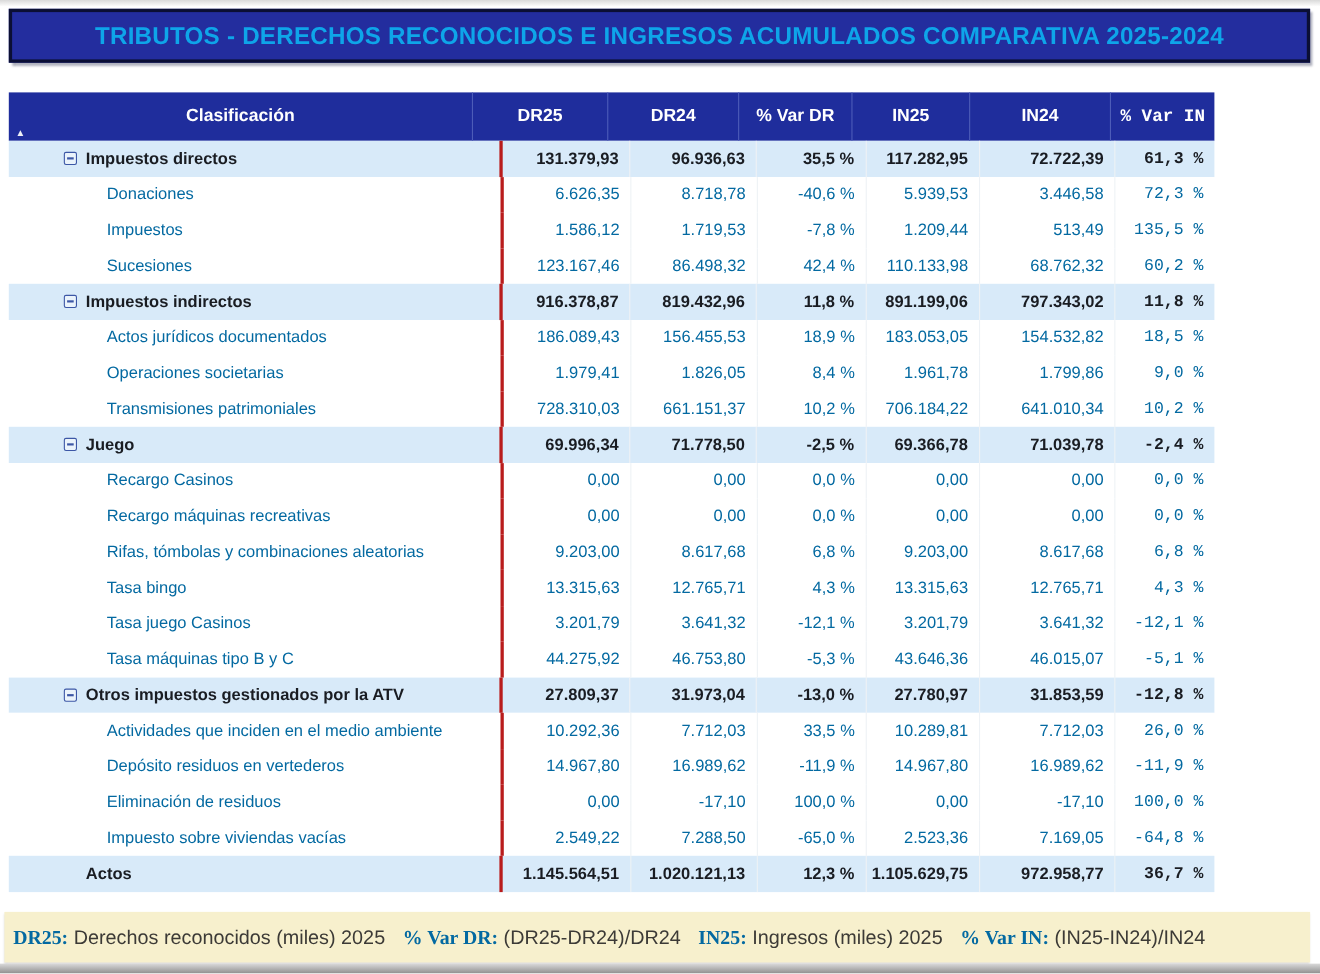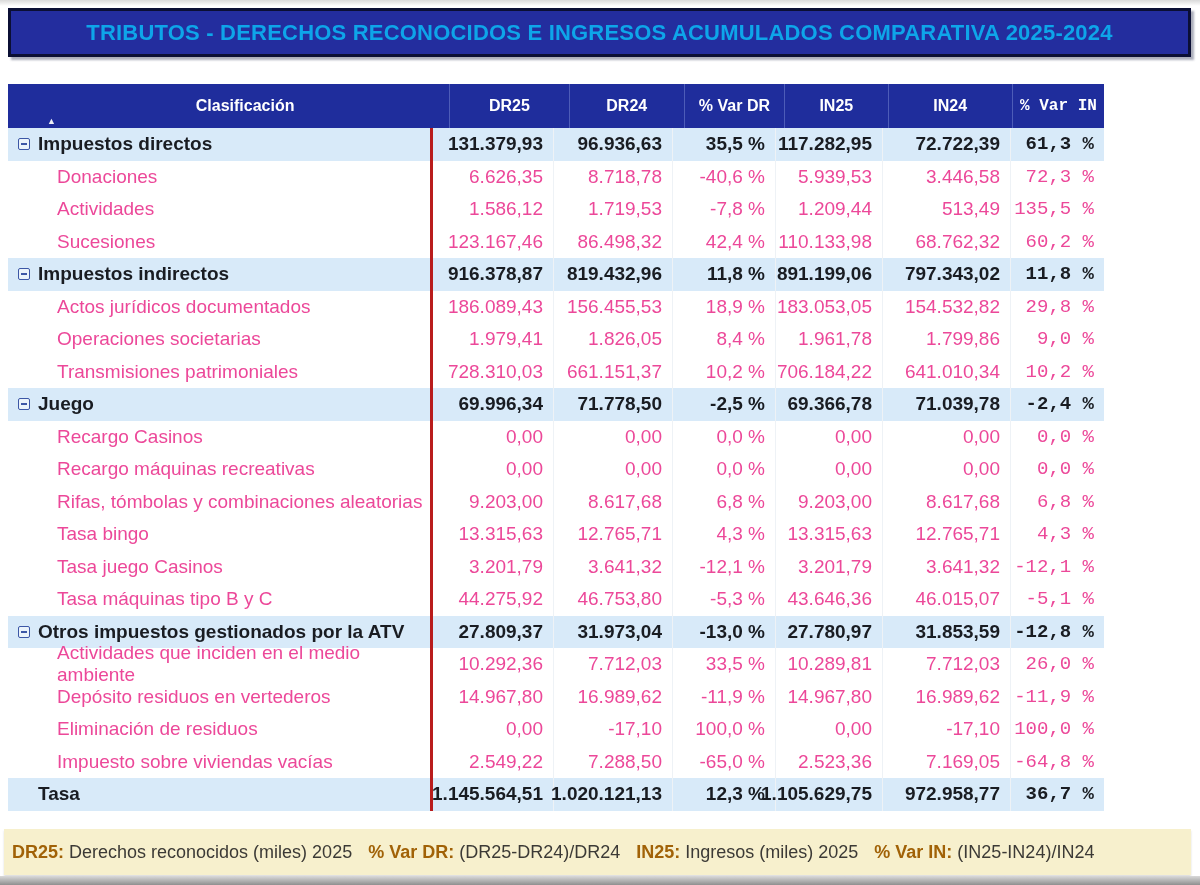--- a/index.html
+++ b/index.html
@@ -15,49 +15,49 @@
 
   
   .title-bar { position:absolute; left:8px; top:8px; width:1183px; height:49px;
                background:#232d9e; border:3px solid #0b0f34;
                display:flex; align-items:center; justify-content:center;
                box-shadow:3px 3px 2px rgba(70,75,105,0.45); }
   .title-bar .title-text { color:#0ea5e9; font-weight:bold; font-size:22px; letter-spacing:0.2px; }
 
   
   .tbl { position:absolute; left:8px; top:84px; width:1096px; }
-  .thead { display:flex; height:44px; background:#1f2d9c;padding-left:33px; }
+  .thead { display:flex; height:44px; background:#1f2d9c; }
   .th { position:relative; display:flex; align-items:center; justify-content:center;
         color:#ffffff; font-weight:bold; font-size:16px;
         border-right:1px solid #4d5cb8; }
   .th:last-child { border-right:none; }
   .c0{width:422px;} .c1{width:123px;} .c2{width:119px;} .c3{width:103px;}
   .c4{width:107px;} .c5{width:128px;} .c6{width:94px;font-family:Liberation Mono, monospace;}
   .sort-arrow { position:absolute; left:6px; bottom:2px; font-size:9px; color:#eef0f6; line-height:1; }
 
-  .row { display:flex; height:32.5px; font-size:19px; }
-  .row.child { background:#ffffff; color:#ec4899; }
+  .row { display:flex; height:32.5px; font-size:15px;padding-left:40px; }
+  .row.child { background:#ffffff; color:#0369a1; }
   .row.group, .row.total { background:#d8eaf9; color:#191c22; font-weight:bold; }
   .cell { display:flex; align-items:center; }
   .cell.num { justify-content:flex-end; padding-right:10px; border-left:1px solid #eef2f6; }
   .cell.num.first { border-left:3px solid #b91c1c; }
   .cell.label { padding-left:49px; }
   .row.group .cell.label { padding-left:10px; }
   .row.total .cell.label { padding-left:30px; }
 
   .expand-icon { width:12px; height:12px; border:1px solid #3c57a6; border-radius:2px;
                  position:relative; flex:none; margin-right:8px; background:#eaf3fb; }
   .expand-icon::after { content:""; position:absolute; left:2px; right:2px; top:50%;
                         height:2px; margin-top:-1px; background:#3c57a6; }
 
   
   .legend { position:absolute; left:4px; top:829px; width:1187px; height:46px;
             background:#f7f0cd; display:flex; align-items:center; padding-left:8px;
             font-size:18px; color:#3c3a36; box-shadow:0 2px 2px rgba(120,120,120,0.25); }
-  .legend .lbl { font-weight:bold; color:#a16207; white-space:pre; }
+  .legend .lbl { font-weight:bold; color:#0369a1; white-space:pre;font-family:Liberation Serif, serif; }
   .legend .txt { white-space:pre;text-align:center; }
   .legend .item { display:flex; margin-right:16px; }
 </style>
 </head>
 <body>
 
 <div class="page">
 
   <div class="edge-top"></div>
 
@@ -94,21 +94,21 @@
           </div>
           <div class="cell num c1 first">6.626,35</div>
           <div class="cell num c2">8.718,78</div>
           <div class="cell num c3">-40,6 %</div>
           <div class="cell num c4">5.939,53</div>
           <div class="cell num c5">3.446,58</div>
           <div class="cell num c6">72,3 %</div>
         </div>
         <div class="row child">
           <div class="cell label c0">
-            <span>Actividades</span>
+            <span>Impuestos</span>
           </div>
           <div class="cell num c1 first">1.586,12</div>
           <div class="cell num c2">1.719,53</div>
           <div class="cell num c3">-7,8 %</div>
           <div class="cell num c4">1.209,44</div>
           <div class="cell num c5">513,49</div>
           <div class="cell num c6">135,5 %</div>
         </div>
         <div class="row child">
           <div class="cell label c0">
@@ -135,21 +135,21 @@
         </div>
         <div class="row child">
           <div class="cell label c0">
             <span>Actos jurídicos documentados</span>
           </div>
           <div class="cell num c1 first">186.089,43</div>
           <div class="cell num c2">156.455,53</div>
           <div class="cell num c3">18,9 %</div>
           <div class="cell num c4">183.053,05</div>
           <div class="cell num c5">154.532,82</div>
-          <div class="cell num c6">29,8 %</div>
+          <div class="cell num c6">18,5 %</div>
         </div>
         <div class="row child">
           <div class="cell label c0">
             <span>Operaciones societarias</span>
           </div>
           <div class="cell num c1 first">1.979,41</div>
           <div class="cell num c2">1.826,05</div>
           <div class="cell num c3">8,4 %</div>
           <div class="cell num c4">1.961,78</div>
           <div class="cell num c5">1.799,86</div>
@@ -295,21 +295,21 @@
           </div>
           <div class="cell num c1 first">2.549,22</div>
           <div class="cell num c2">7.288,50</div>
           <div class="cell num c3">-65,0 %</div>
           <div class="cell num c4">2.523,36</div>
           <div class="cell num c5">7.169,05</div>
           <div class="cell num c6">-64,8 %</div>
         </div>
         <div class="row total">
           <div class="cell label c0">
-            <span>Tasa</span>
+            <span>Actos</span>
           </div>
           <div class="cell num c1 first">1.145.564,51</div>
           <div class="cell num c2">1.020.121,13</div>
           <div class="cell num c3">12,3 %</div>
           <div class="cell num c4">1.105.629,75</div>
           <div class="cell num c5">972.958,77</div>
           <div class="cell num c6">36,7 %</div>
         </div>
       </div>
   </div>

